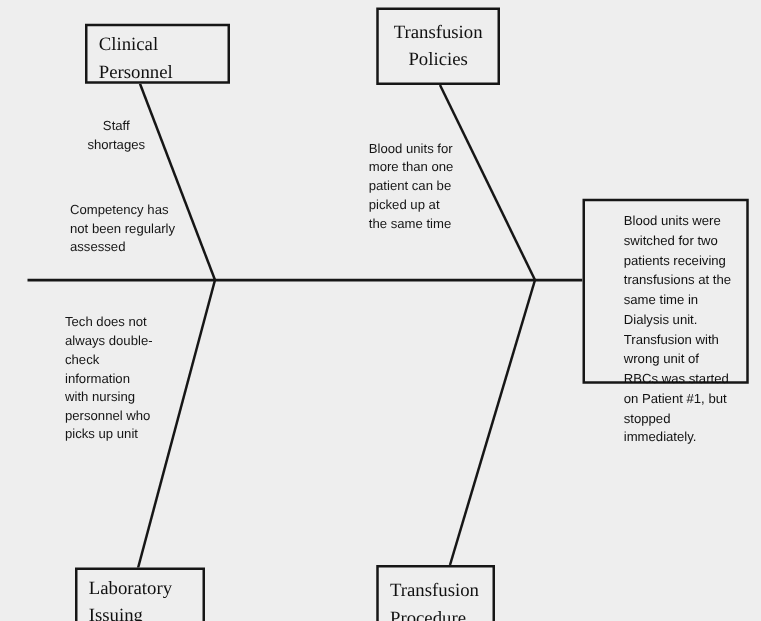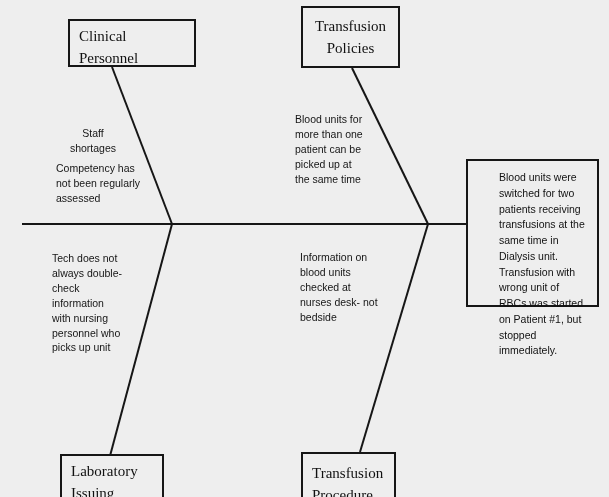--- a/index.html
+++ b/index.html
@@ -65,56 +65,51 @@
 <div id="canvas">
 
   <svg id="bones" viewBox="0 0 609 497" width="609" height="497" xmlns="http://www.w3.org/2000/svg">
     <line x1="22" y1="224" x2="466" y2="224" stroke="#161616" stroke-width="2.2"></line>
     <line x1="112" y1="67" x2="172" y2="224" stroke="#161616" stroke-width="2"></line>
     <line x1="352" y1="68" x2="428" y2="224" stroke="#161616" stroke-width="2"></line>
     <line x1="110" y1="456" x2="172" y2="224" stroke="#161616" stroke-width="2"></line>
     <line x1="360" y1="452" x2="428" y2="224" stroke="#161616" stroke-width="2"></line>
   </svg>
 
-  <div class="cat-box" style="left: 68px; top: 19px; width: 128px; height: 48px; white-space: pre-line;">Clinical
+  <div class="cat-box" style="left: 68px; top: 19px; width: 116px; height: 48px; white-space: pre-line;">Clinical
 Personnel</div>
 
   <div class="cat-box" style="left: 301px; top: 6px; width: 99px; height: 62px; text-align: center; padding-top: 8px; white-space: pre-line;">Transfusion
 Policies</div>
 
   <div class="cat-box" style="left: 60px; top: 454px; width: 104px; height: 80px; white-space: pre-line;">Laboratory
 Issuing
 Procedure</div>
 
   <div class="cat-box" style="left: 301px; top: 452px; width: 95px; height: 68px; padding-top: 9px; white-space: pre-line;">Transfusion
 Procedure</div>
 
-  <div class="cause ta-center" style="left:58px; top:94px; width:70px;margin-top:32px;">Staff
+  <div class="cause ta-center" style="left:58px; top:94px; width:70px;">Staff
 shortages</div>
 
   <div class="cause ta-right" style="left:56px; top:161px; width:108px;">Competency has
 not been regularly
 assessed</div>
 
   <div class="cause ta-right" style="left:52px; top:251px; width:81px;">Tech does not
 always double-
 check
 information
 with nursing
 personnel who
 picks up unit</div>
 
   <div class="cause ta-right" style="left:295px; top:112px; width:79px;">Blood units for
 more than one
 patient can be
 picked up at
 the same time</div>
 
-  <div class="cause ta-right" style="left:300px; top:250px; width:82px;">Information on
-blood units
-checked at
-nurses desk- not
-bedside</div>
 
 
   <div class="head-box" style="left:466px; top:159px; width:133px; height:148px;padding-left:31px;">Blood units were switched for two patients receiving transfusions at the same time in Dialysis unit. Transfusion with wrong unit of RBCs was started on Patient #1, but stopped immediately.</div>
 
 </div>
 
 </body></html>

